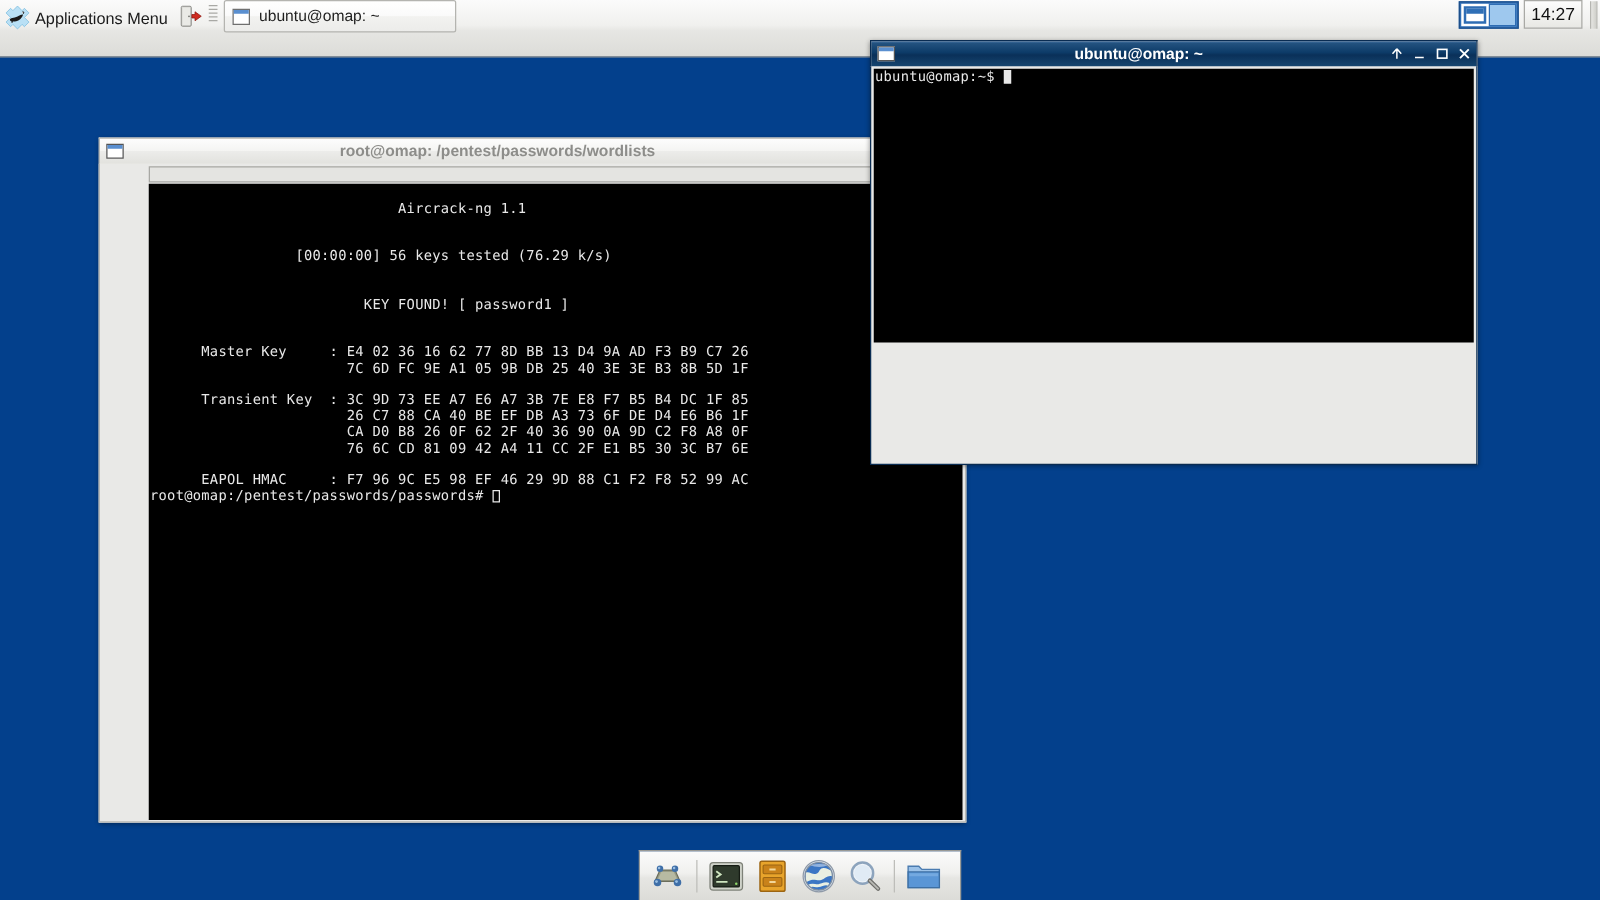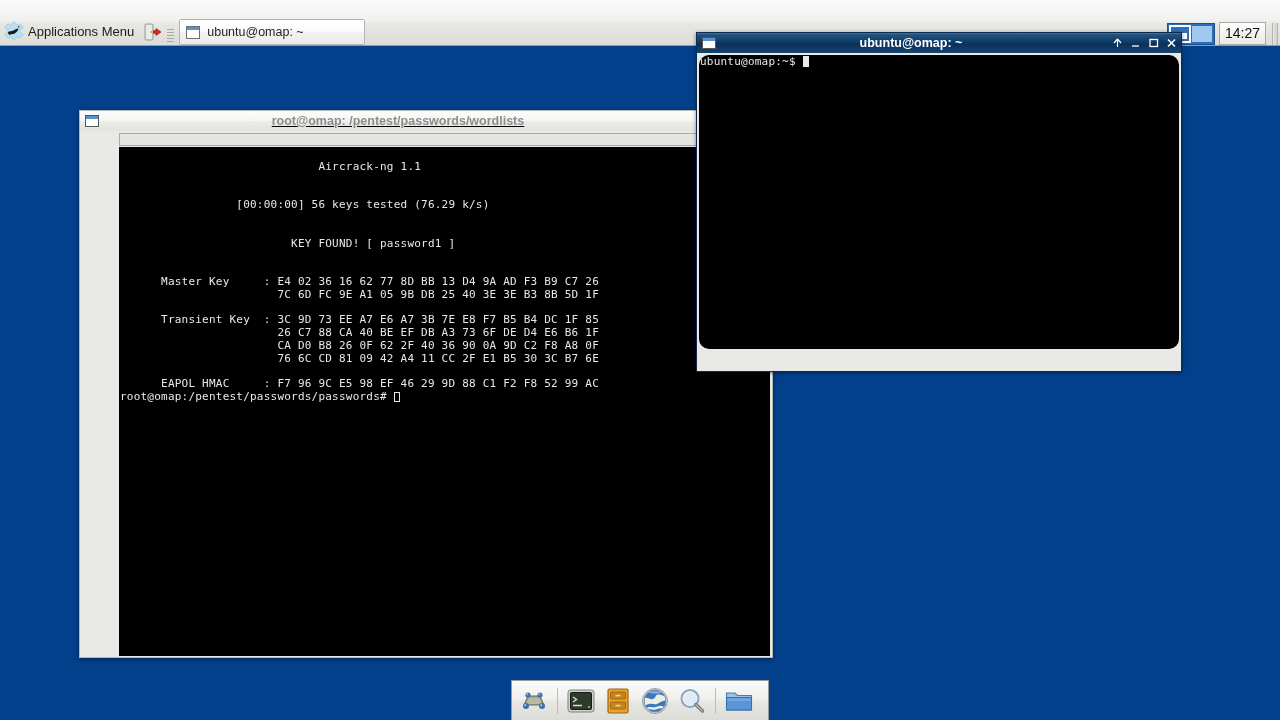--- a/index.html
+++ b/index.html
@@ -17,21 +17,21 @@
   }
 
   
   #top-panel {
     position: absolute;
     left: 0; top: 0;
     width: 1280px; height: 46px;
     background: linear-gradient(to bottom, #fbfbfb 0%, #f0f0ee 45%, #e6e6e3 55%, #dcdcd8 100%);
     border-bottom: 1px solid #9a9a96;
     display: flex;
-    align-items: flex-end;
+    align-items: flex-start;
     box-sizing: border-box;
   }
   .app-menu {
     display: flex;
     align-items: center;
     height: 28px;
     padding: 0 6px 0 3px;
     cursor: default;
   }
   .app-menu-label {
@@ -324,21 +324,21 @@
   <div id="panel-right">
     <div class="workspaces">
       <div class="ws active"></div>
       <div class="ws idle"></div>
     </div>
     <div class="clock">14:27</div>
     <div class="panel-grip"></div>
   </div>
 </div>
 
-<div class="window inactive-win" style="left:79px; top:110px; width:694px; height:548px;text-decoration:underline;">
+<div class="window inactive-win" style="left:79px; top:110px; width:694px; height:548px;">
   <div class="titlebar inactive">
     <span class="win-icon"></span>
     <span class="win-title">root@omap: /pentest/passwords/wordlists</span>
     <span class="win-buttons">
       <span class="wb">
         <svg width="11" height="12" viewBox="0 0 11 12">
             <path d="M5.5 2 L9 6 M5.5 2 L2 6 M5.5 2 L5.5 10" stroke="#b0b0ac" stroke-width="1.2" fill="none"></path>
           </svg>
       </span>
       <span class="wb">
@@ -404,21 +404,21 @@
           </svg>
       </span>
       <span class="wb">
         <svg width="11" height="12" viewBox="0 0 11 12">
             <path d="M2 2.5 L9 9.5 M9 2.5 L2 9.5" stroke="#ffffff" stroke-width="1.6"></path>
           </svg>
       </span>
     </span>
   </div>
   <div class="term-frame" style="height:319px;">
-    <div class="term-screen" style="height:294px;border-radius:10px;"><span>ubuntu@omap:~$ </span><span class="cursor-block"></span></div>
+    <div class="term-screen" style="height:219px;"><span>ubuntu@omap:~$ </span><span class="cursor-block"></span></div>
   </div>
 </div>
 
 <div id="dock">
 
   <div class="dock-item">
     <svg width="32" height="32" viewBox="0 0 32 32">
       <path d="M6 20 L10 11 L22 11 L26 20 Z" fill="#9a9d86" stroke="#6b6e5c" stroke-width="1"></path>
       <path d="M8 19 L11 12.5 L21 12.5 L24 19 Z" fill="#b7baa2"></path>
       <circle cx="8" cy="21" r="3" fill="#3f6fa8"></circle>

